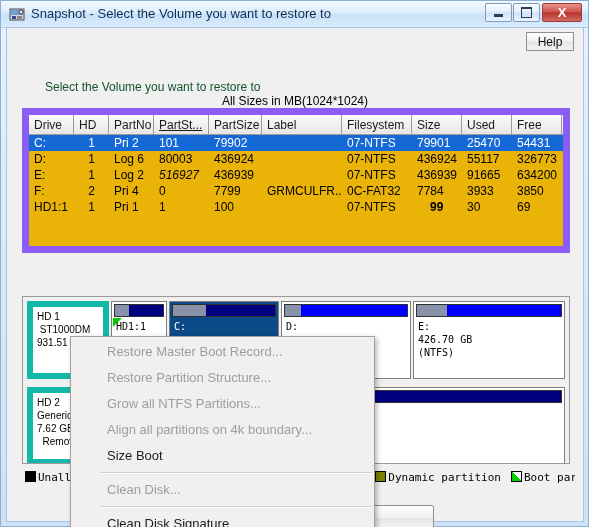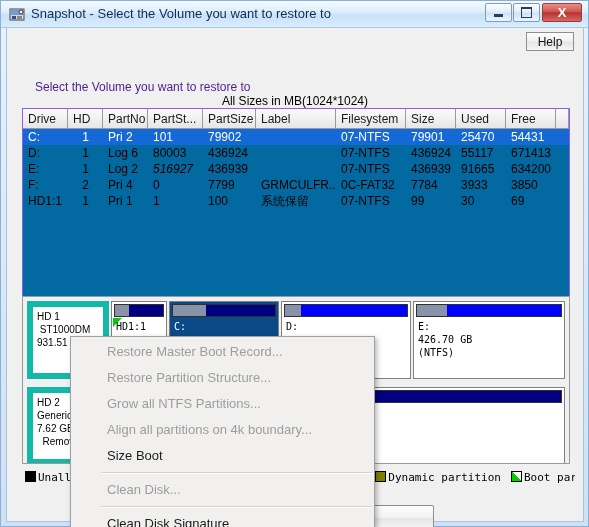--- a/index.html
+++ b/index.html
@@ -66,32 +66,32 @@
     position:absolute;right:9px;top:4px;width:48px;height:19px;
     box-sizing:border-box;
     background:linear-gradient(180deg,#fdfdfd 0%,#f1f1f1 48%,#e3e3e3 52%,#f6f6f6 100%);
     border:1px solid #8e8e8e;
     font-size:12px;color:#111;
     display:flex;align-items:center;justify-content:center;
     cursor:pointer;
     font-family:"Liberation Sans", sans-serif;
   }
   #prompt-text{
-    position:absolute;left:28px;top:52px;font-size:12px;color:#4c1d95;
+    position:absolute;left:38px;top:52px;font-size:12px;color:#14532d;
   }
   #sizes-note{
     position:absolute;left:0;right:0;top:66px;text-align:center;font-size:12px;color:#000;
   }
 
   
   #table-wrap{
-    position:absolute;left:15px;top:80px;width:548px;height:229px;
-    box-sizing:border-box;
-    background:#0369a1;
-    border:1px solid #8b5cf6;
+    position:absolute;left:15px;top:80px;width:548px;height:145px;
+    box-sizing:border-box;
+    background:#eab308;
+    border:7px solid #8b5cf6;
     overflow:hidden;
   }
   #hdr{
     position:relative;height:20px;width:100%;
     background:#f0f0f0;
     border-bottom:1px solid #9a9a9a;
     box-sizing:border-box;
   }
   .hcell{
     position:absolute;top:0;height:19px;box-sizing:border-box;
@@ -247,21 +247,21 @@
     <div id="help-btn">Help</div>
 
     <div id="prompt-text">Select the Volume you want to restore to</div>
     <div id="sizes-note">All Sizes in MB(1024*1024)</div>
 
     <div id="table-wrap">
       <div id="hdr">
           <div class="hcell" style="left: 0px; width: 45px;">Drive</div>
           <div class="hcell" style="left: 45px; width: 35px;">HD</div>
           <div class="hcell" style="left: 80px; width: 45px;">PartNo</div>
-          <div class="hcell" style="left: 125px; width: 55px;">PartSt...</div>
+          <div class="hcell" style="left: 125px; width: 55px; text-decoration: underline;">PartSt...</div>
           <div class="hcell" style="left: 180px; width: 53px;">PartSize</div>
           <div class="hcell" style="left: 233px; width: 80px;">Label</div>
           <div class="hcell" style="left: 313px; width: 70px;">Filesystem</div>
           <div class="hcell" style="left: 383px; width: 50px;">Size</div>
           <div class="hcell" style="left: 433px; width: 50px;">Used</div>
           <div class="hcell" style="left: 483px; width: 50px;">Free</div>
           <div class="hcell" style="left: 533px; width: 13px;"></div>
         </div>
       <div id="tbody">
           <div class="row sel">
@@ -279,21 +279,21 @@
           <div class="row">
             <div class="cell l" style="left: 0px; width: 45px;">D:</div>
             <div class="cell c" style="left: 45px; width: 35px;">1</div>
             <div class="cell l" style="left: 80px; width: 45px;">Log  6</div>
             <div class="cell l" style="left: 125px; width: 55px;">80003</div>
             <div class="cell l" style="left: 180px; width: 53px;">436924</div>
             <div class="cell l" style="left: 233px; width: 80px;"></div>
             <div class="cell l" style="left: 313px; width: 70px;">07-NTFS</div>
             <div class="cell l" style="left: 383px; width: 50px;">436924</div>
             <div class="cell l" style="left: 433px; width: 50px;">55117</div>
-            <div class="cell l" style="left: 483px; width: 50px;">671413</div>
+            <div class="cell l" style="left: 483px; width: 50px;">326773</div>
           </div>
           <div class="row">
             <div class="cell l" style="left: 0px; width: 45px;">E:</div>
             <div class="cell c" style="left: 45px; width: 35px;">1</div>
             <div class="cell l" style="left: 80px; width: 45px;">Log  2</div>
             <div class="cell l" style="left: 125px; width: 55px; font-style: italic;">516927</div>
             <div class="cell l" style="left: 180px; width: 53px;">436939</div>
             <div class="cell l" style="left: 233px; width: 80px;"></div>
             <div class="cell l" style="left: 313px; width: 70px;">07-NTFS</div>
             <div class="cell l" style="left: 383px; width: 50px;">436939</div>
@@ -311,23 +311,22 @@
             <div class="cell l" style="left: 383px; width: 50px;">7784</div>
             <div class="cell l" style="left: 433px; width: 50px;">3933</div>
             <div class="cell l" style="left: 483px; width: 50px;">3850</div>
           </div>
           <div class="row">
             <div class="cell l" style="left: 0px; width: 45px;">HD1:1</div>
             <div class="cell c" style="left: 45px; width: 35px;">1</div>
             <div class="cell l" style="left: 80px; width: 45px;">Pri  1</div>
             <div class="cell l" style="left: 125px; width: 55px;">1</div>
             <div class="cell l" style="left: 180px; width: 53px;">100</div>
-            <div class="cell l" style="left: 233px; width: 80px;">系统保留</div>
             <div class="cell l" style="left: 313px; width: 70px;">07-NTFS</div>
-            <div class="cell l" style="left: 383px; width: 50px;">99</div>
+            <div class="cell l" style="left: 396px; width: 50px; font-weight: bold;">99</div>
             <div class="cell l" style="left: 433px; width: 50px;">30</div>
             <div class="cell l" style="left: 483px; width: 50px;">69</div>
           </div>
         </div>
     </div>
 
     <div id="diskmap">
         <div class="disk-row" style="top: 0px; height: 84px;">
           <div class="disk-info">HD 1
  ST1000DM

